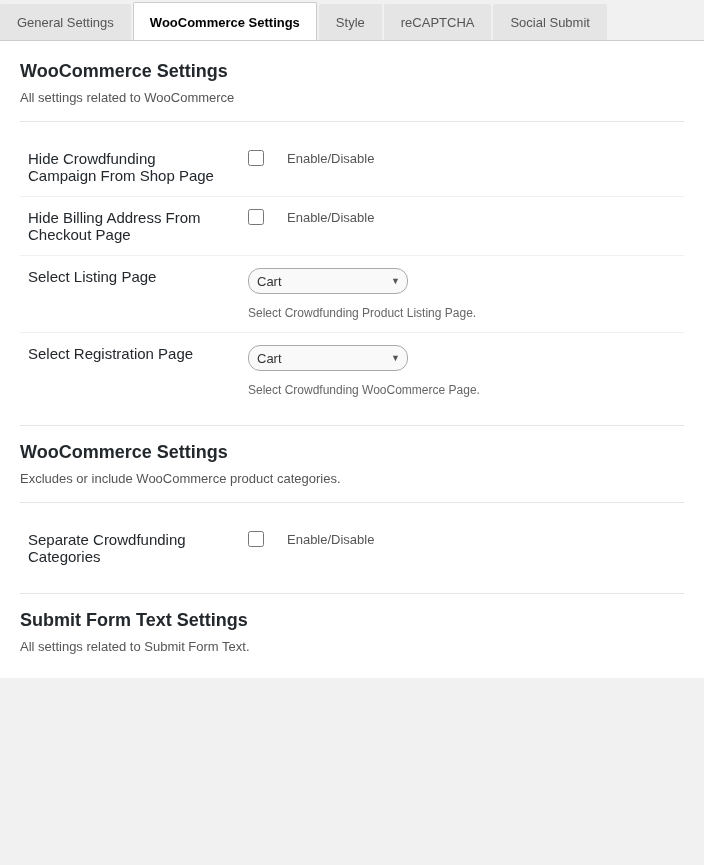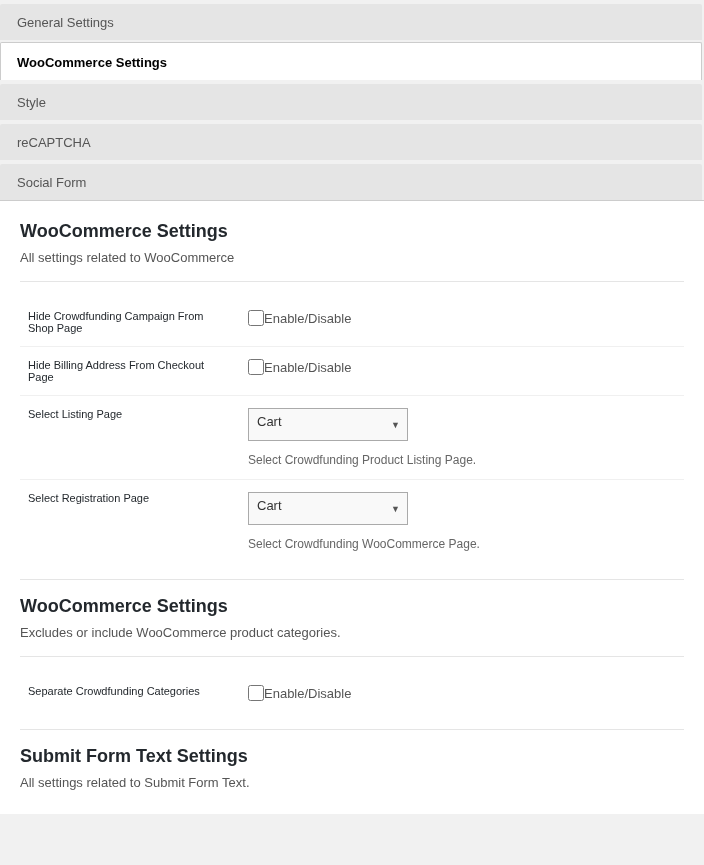--- a/index.html
+++ b/index.html
@@ -15,21 +15,20 @@
       color: #333;
       width: 704px;
       min-height: 865px;
     }
 
     .tabs-bar {
       display: flex;
       background: #f1f1f1;
       border-bottom: 1px solid #ccc;
       padding: 0;
-      flex-direction: column;
     }
 
     .tab {
       padding: 10px 16px;
       cursor: pointer;
       border: 1px solid transparent;
       border-bottom: none;
       background: #e5e5e5;
       color: #555;
       font-size: 13px;
@@ -80,36 +79,36 @@
 
     .settings-table tr td {
       padding: 12px 8px;
       vertical-align: top;
     }
 
     .settings-table tr td:first-child {
       width: 220px;
       font-weight: 500;
       color: #23282d;
-      font-size: 11px;
+      font-size: 15px;
       padding-right: 16px;
     }
 
     .settings-table tr td:last-child {
       font-size: 13px;
     }
 
     .row-separator td {
       border-top: 1px solid #f0f0f0;
     }
 
     .checkbox-row {
       display: flex;
       align-items: center;
-      gap: 0;
+      gap: 23px;
     }
 
     .checkbox-row input[type="checkbox"] {
       width: 16px;
       height: 16px;
       margin: 0;
       cursor: pointer;
     }
 
     .field-label {
@@ -117,23 +116,23 @@
     }
 
     .select-wrapper {
       position: relative;
       display: inline-block;
       width: 160px;
     }
 
     .select-wrapper select {
       width: 100%;
-      padding: 5px 28px 11px 8px;
+      padding: 5px 28px 4px 8px;
       border: 1px solid #aaa;
-      border-radius: 0;
+      border-radius: 12px;
       background: #f9f9f9;
       font-size: 13px;
       color: #333;
       appearance: none;
       cursor: pointer;
     }
 
     .select-wrapper::after {
       content: "▼";
       font-size: 9px;
@@ -156,21 +155,21 @@
     }
   </style>
 </head>
 <body>
 
 <div class="tabs-bar">
   <div class="tab">General Settings</div>
   <div class="tab active">WooCommerce Settings</div>
   <div class="tab">Style</div>
   <div class="tab">reCAPTCHA</div>
-  <div class="tab">Social Form</div>
+  <div class="tab">Social Submit</div>
 </div>
 
 <div class="content-area">
 
   <div class="section-block">
     <div class="section-title">WooCommerce Settings</div>
     <div class="section-subtitle">All settings related to WooCommerce</div>
   </div>
 
   <hr class="divider">

